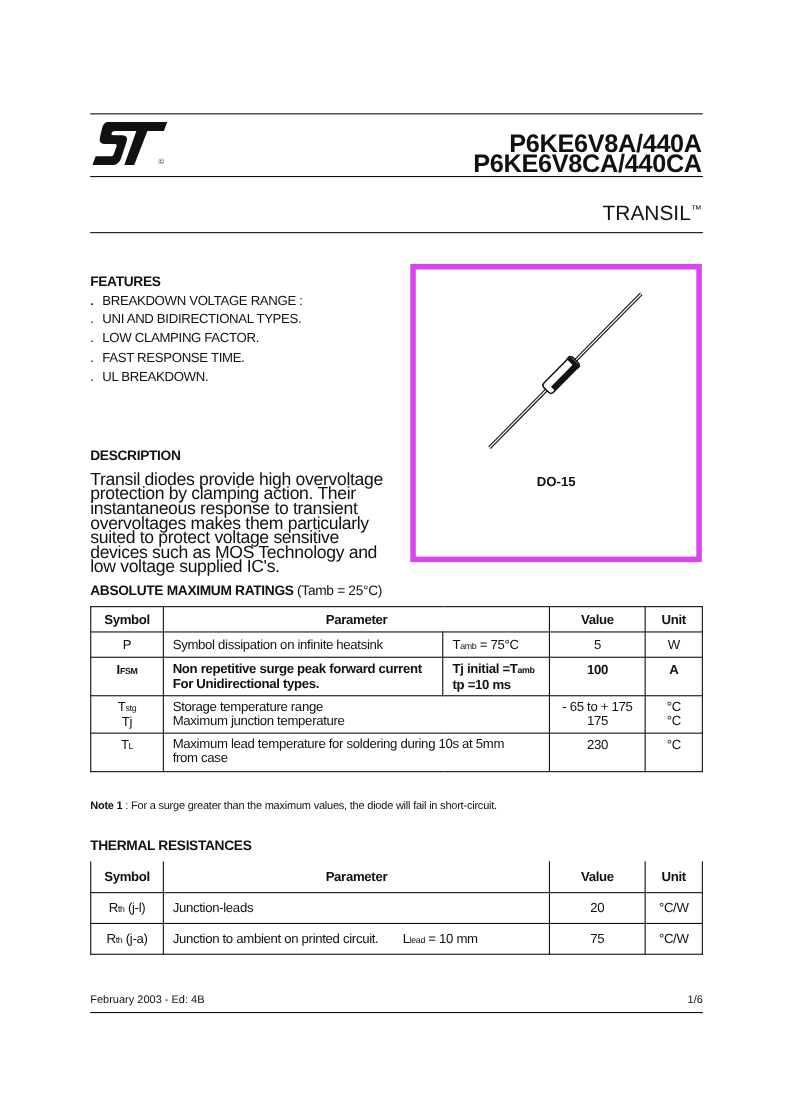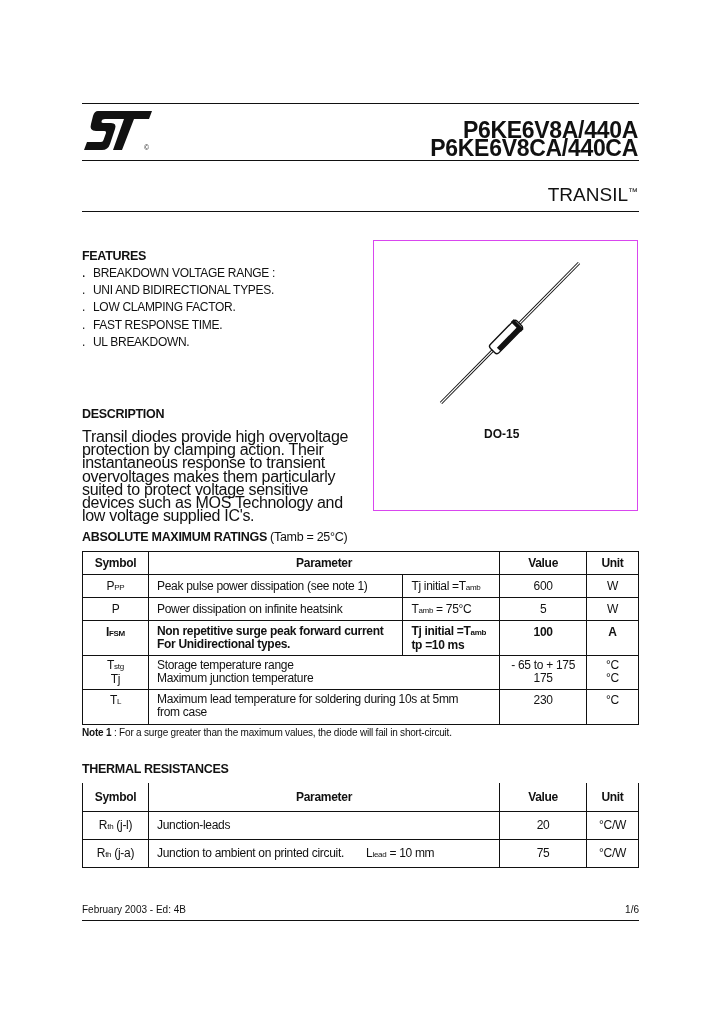--- a/index.html
+++ b/index.html
@@ -8,21 +8,21 @@
   .hr { position:absolute; left:82px; width:557px; height:0; border-top:1.5px solid #111; }
   .title { position:absolute; right:82px; text-align:right; font-weight:bold; font-size:23px; line-height:19px; letter-spacing:-0.3px; }
   .transil { position:absolute; right:82px; top:184px; font-size:19px; }
   .transil sup { font-size:10px; vertical-align:top; position:relative; top:2px; }
   .h-section { position:absolute; left:82px; font-weight:bold; font-size:12.5px; letter-spacing:-0.3px; }
   .features { position:absolute; left:82px; top:265px; font-size:12px; line-height:17.2px; margin:0; padding:0; list-style:none; letter-spacing:-0.3px; }
   .features li { position:relative; padding-left:11px; }
   .features li .dot { position:absolute; left:0; top:0; }
   .features .sub { display:block; padding-left:2px; }
   .desc { position:absolute; left:82px; top:430px; width:272px; font-size:16px; line-height:13.2px; letter-spacing:-0.3px; }
-  .pkg-box { position:absolute; left:373px; top:240px; width:265px; height:271px; border:1px solid #d946ef; box-sizing:border-box; }
+  .pkg-box { position:absolute; left:373px; top:240px; width:265px; height:271px; border:5px solid #d946ef; box-sizing:border-box; }
   .pkg-label { position:absolute; left:110px; top:186px; font-weight:bold; font-size:12px; }
   table.t { position:absolute; left:82px; width:557px; border-collapse:collapse; font-size:12px; letter-spacing:-0.3px; }
   table.t td, table.t th { border:1px solid #111; padding:0 8px; vertical-align:top; }
   table.t th { font-weight:bold; text-align:center; vertical-align:middle; }
   .c { text-align:center; }
   .sub-s { font-size:8px; }
   .note { position:absolute; left:82px; top:727px; font-size:10px; letter-spacing:-0.2px; }
   .footer { position:absolute; left:82px; width:557px; top:904px; font-size:10px; }
   .footer .r { position:absolute; right:0; top:0; }
   table.t2 td, table.t2 th { vertical-align:middle; }
@@ -86,29 +86,22 @@
       <col style="width:52px">
     </colgroup>
   <tbody>
       <tr style="height:23px;">
     <th>Symbol</th>
     <th colspan="2">Parameter</th>
     <th>Value</th>
     <th>Unit</th>
   </tr>
   <tr style="height:23px;">
-    <td class="c" style="vertical-align:middle;"><span>P</span><span class="sub-s">PP</span></td>
-    <td style="vertical-align:middle;">Peak pulse power dissipation   (see note 1)</td>
-    <td style="vertical-align:middle;"><span>Tj initial =T</span><span class="sub-s">amb</span></td>
-    <td class="c" style="vertical-align:middle;">600</td>
-    <td class="c" style="vertical-align:middle;">W</td>
-  </tr>
-  <tr style="height:23px;">
     <td class="c" style="vertical-align:middle;">P</td>
-    <td style="vertical-align:middle;">Power dissipation on infinite heatsink</td>
+    <td style="vertical-align:middle;">Symbol dissipation on infinite heatsink</td>
     <td style="vertical-align:middle;"><span>T</span><span class="sub-s">amb</span><span> = 75°C</span></td>
     <td class="c" style="vertical-align:middle;">5</td>
     <td class="c" style="vertical-align:middle;">W</td>
   </tr>
   <tr style="height:35px;font-weight:bold;">
     <td class="c" style="padding-top:4px;"><span>I</span><span class="sub-s">FSM</span></td>
     <td style="padding-top:4px;line-height:13px;">
           <div>Non repetitive surge peak forward current</div>
           <div>For Unidirectional types.</div>
         </td>

